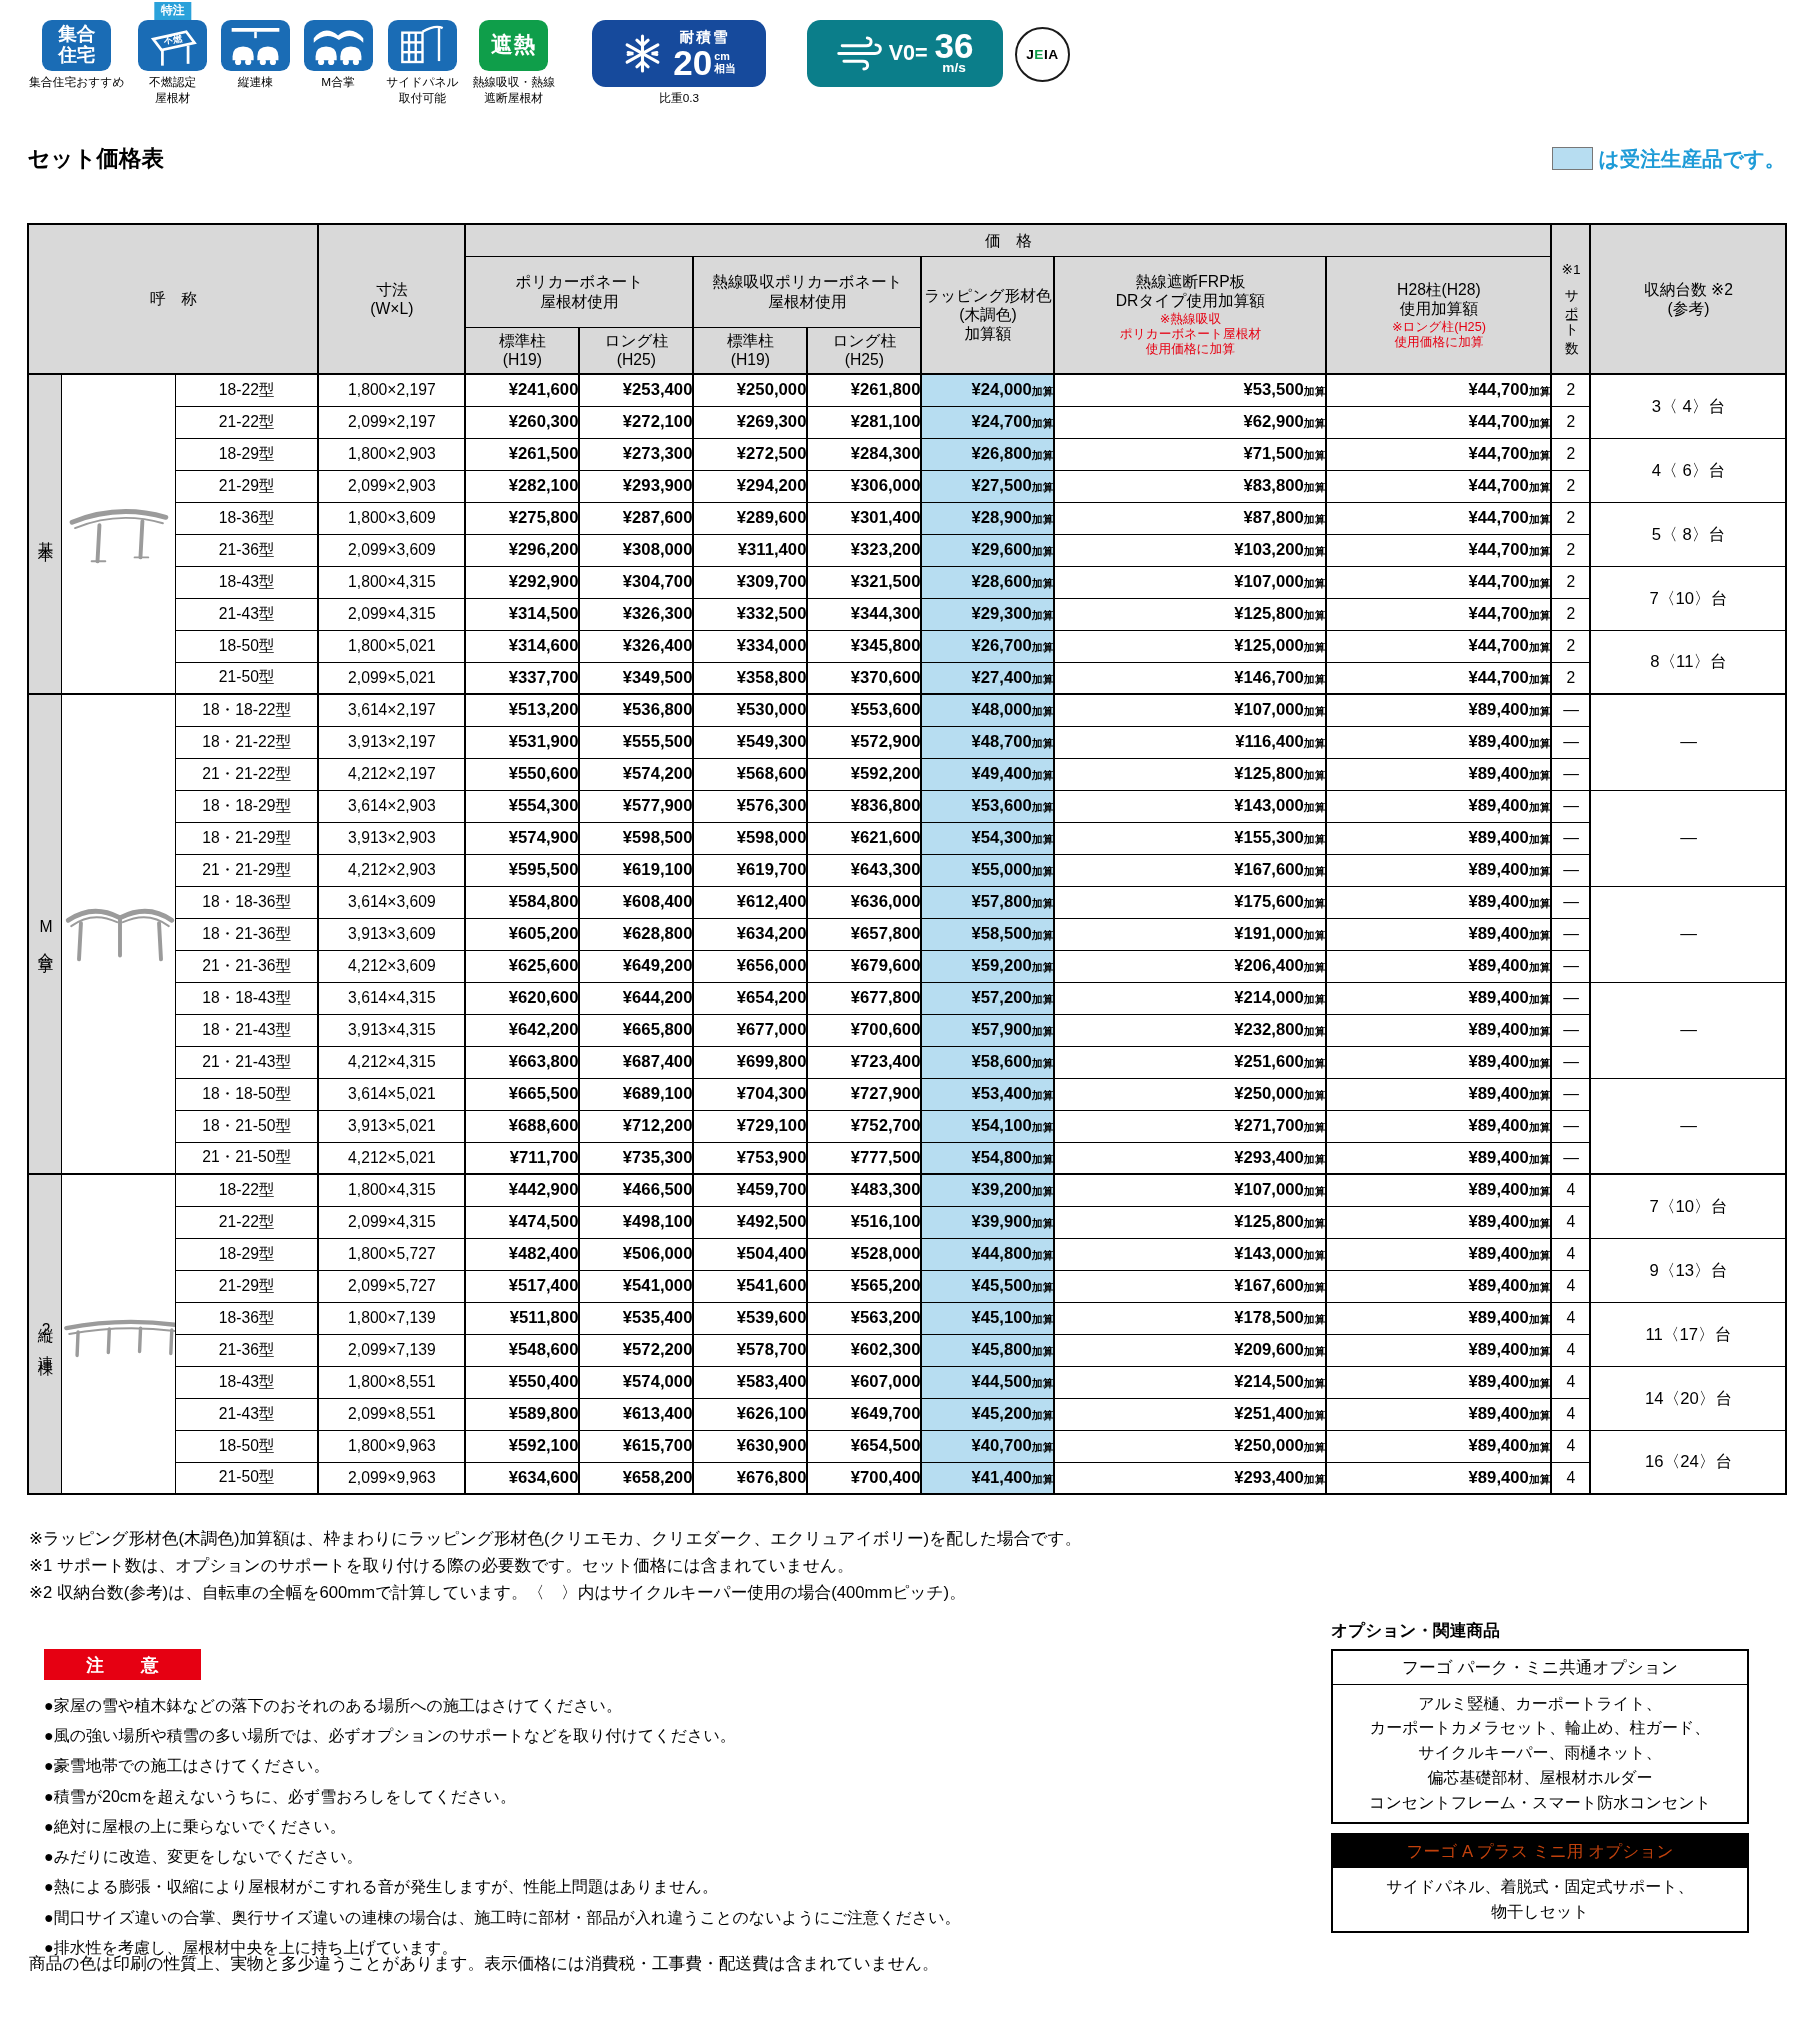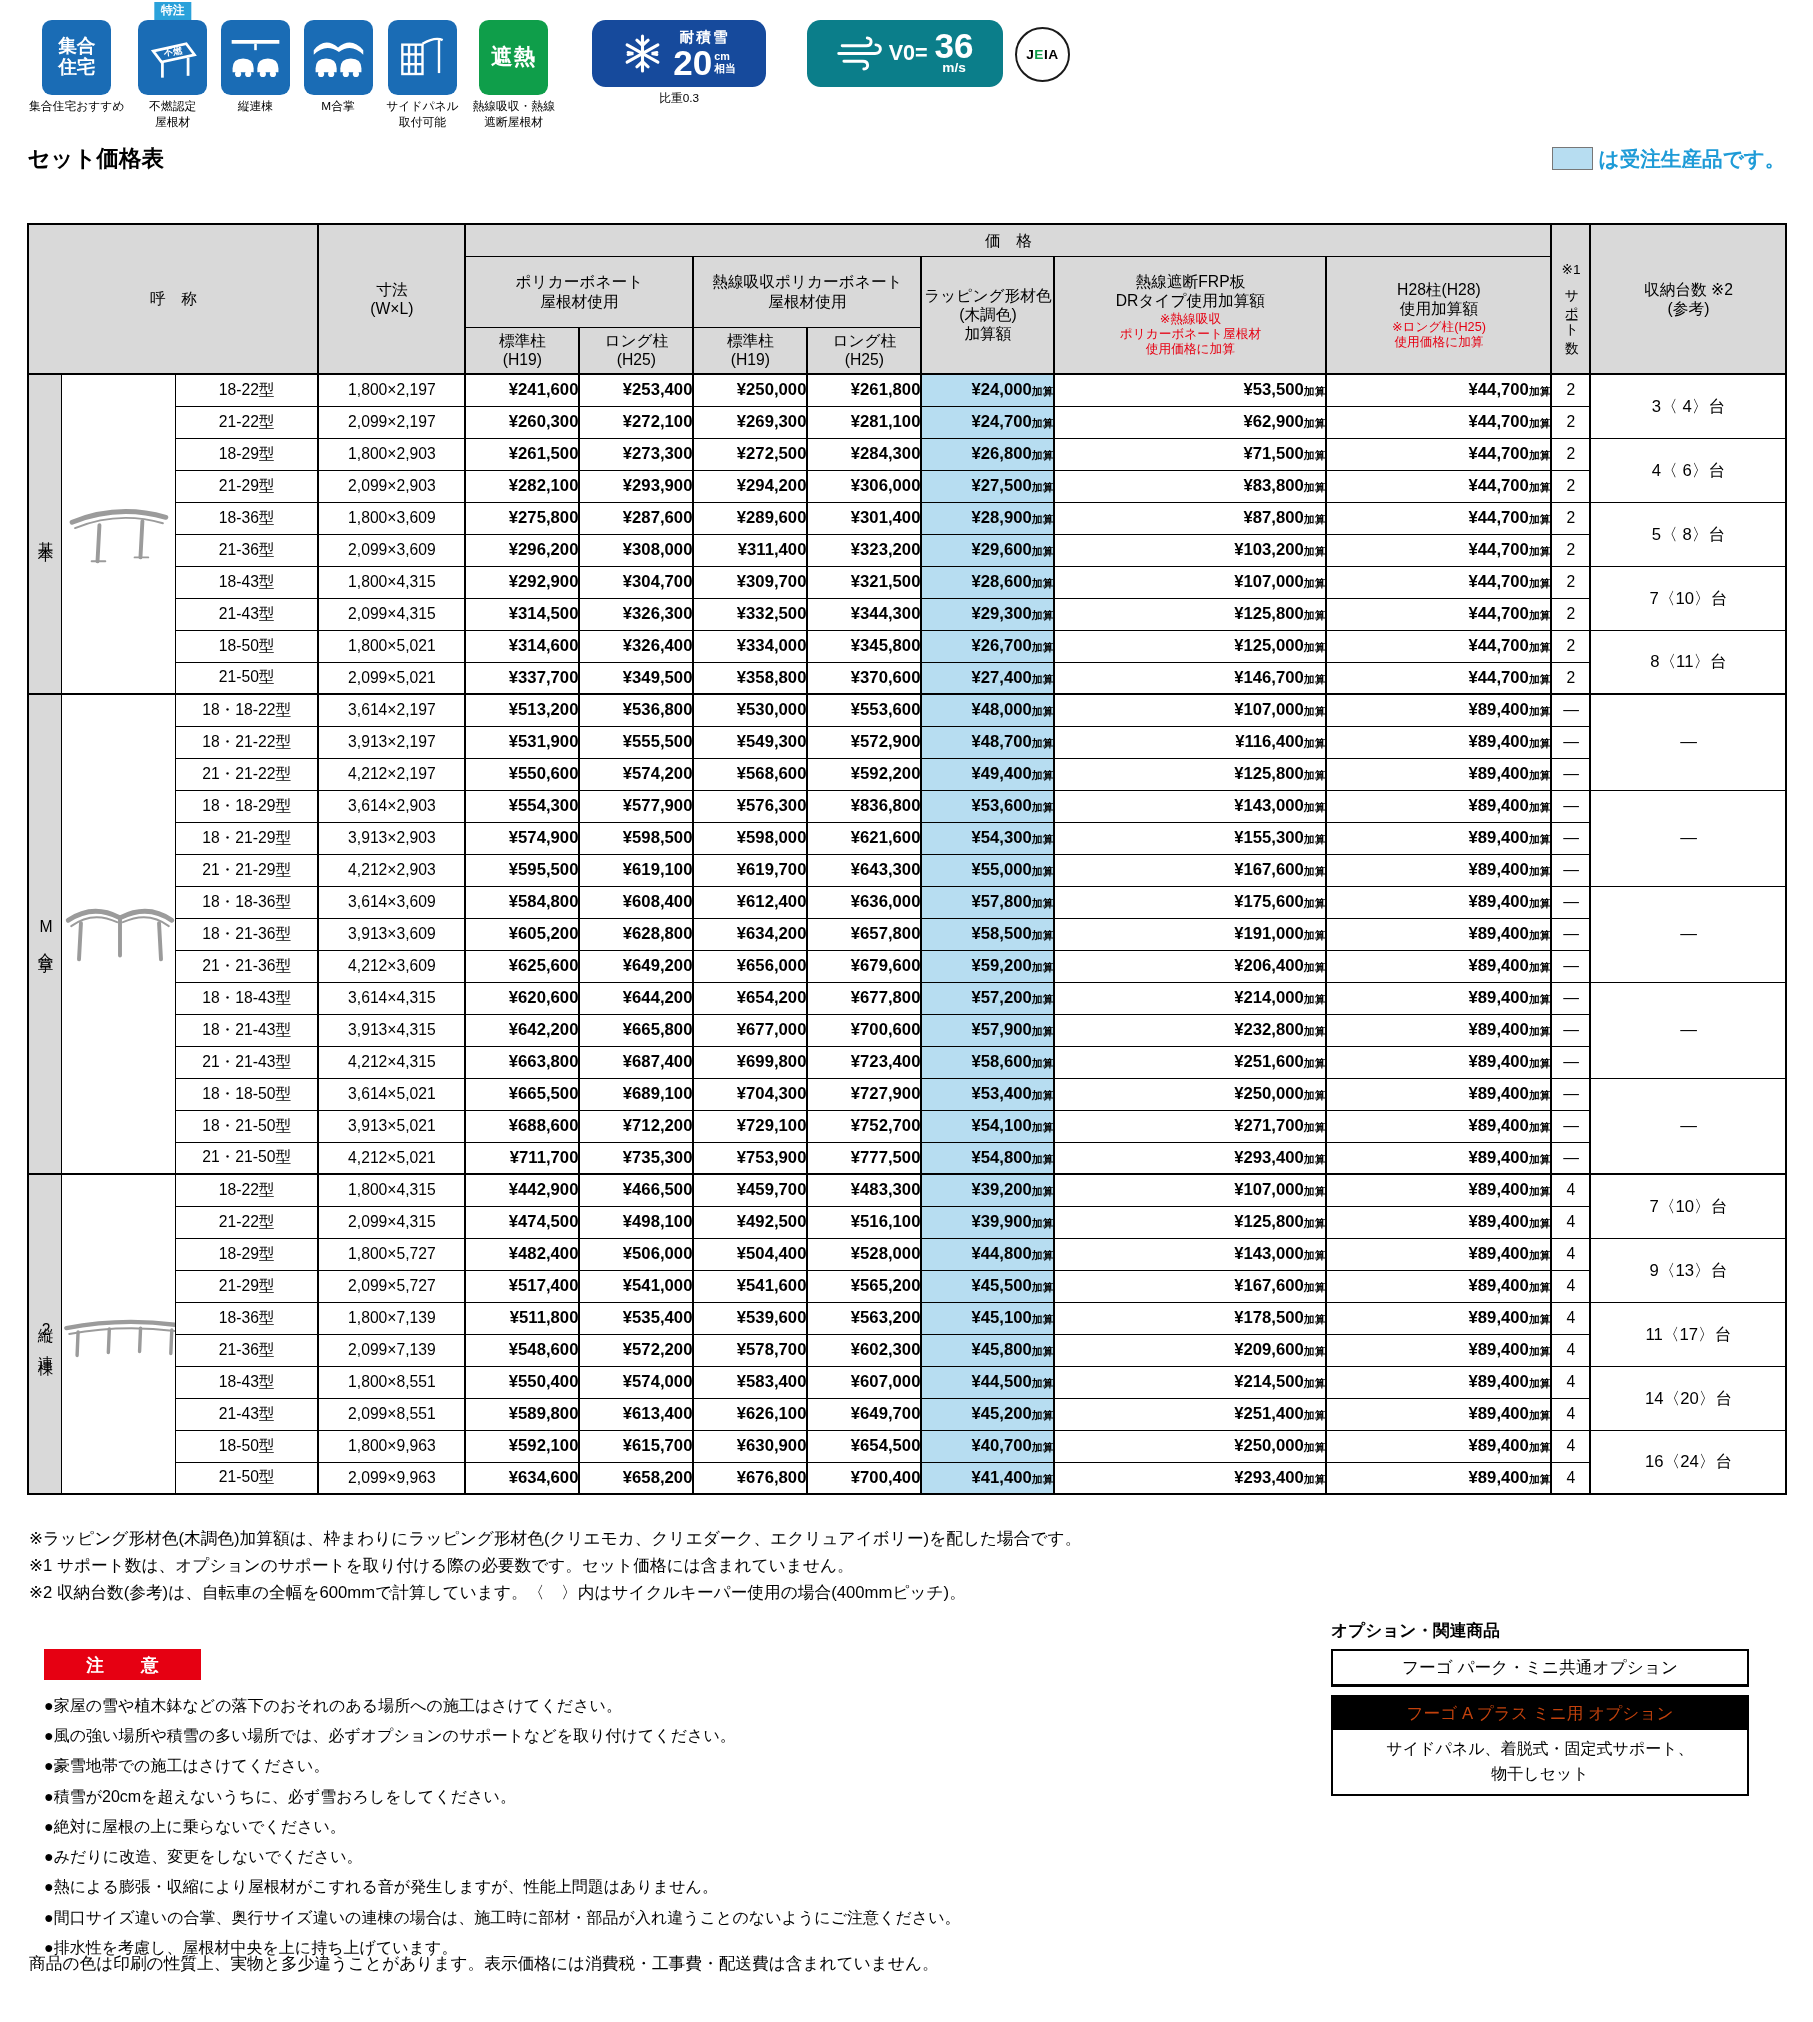--- a/index.html
+++ b/index.html
@@ -2,21 +2,21 @@
 <html lang="ja"><head>
 <meta charset="utf-8">
 <style>
   html,body{margin:0;padding:0;background:#fff;}
   body{width:1813px;height:2022px;font-family:"Liberation Sans","DejaVu Sans",sans-serif;color:#000;position:relative;overflow:hidden;}
   .pre{white-space:pre-line;}
 
   
   .badge-row{position:absolute;top:19.6px;left:29px;display:flex;align-items:flex-start;}
   .badge{text-align:center;margin-right:13.7px;position:relative;}
-  .sq{width:69px;height:75px;border-radius:9.8px;background:#1a6cb5;color:#fff;display:flex;align-items:center;justify-content:center;margin:0 auto;}
+  .sq{width:69px;height:51px;border-radius:9.8px;background:#1a6cb5;color:#fff;display:flex;align-items:center;justify-content:center;margin:0 auto;}
   .sq.green{background:#0f9e4a;}
   .icon-text{font-weight:bold;font-size:18.6px;line-height:1.12;white-space:pre-line;}
   .icon-text.big{font-size:21.6px;letter-spacing:1px;}
   .blabel{font-size:11.8px;line-height:1.3;margin-top:4.9px;white-space:pre-line;}
   .tokuchu{position:absolute;top:-17.6px;left:50%;transform:translateX(-50%);background:#2aa1da;color:#fff;font-size:11.8px;font-weight:bold;padding:1px 6.9px;white-space:nowrap;}
   .snow-group{margin-left:23.5px;text-align:center;}
   .snow-badge{width:174px;height:67px;border-radius:13.7px;background:#164a9c;color:#fff;display:flex;align-items:center;justify-content:center;gap:9.8px;}
   .snow-t1{font-size:14.7px;font-weight:bold;letter-spacing:2px;}
   .snow-row{display:flex;justify-content:center;align-items:flex-start;}
   .snow-val{font-size:35px;font-weight:bold;line-height:0.9;}
@@ -760,20 +760,25 @@
       <li>●間口サイズ違いの合掌、奥行サイズ違いの連棟の場合は、施工時に部材・部品が入れ違うことのないようにご注意ください。</li>
       <li>●排水性を考慮し、屋根材中央を上に持ち上げています。</li>
     </ul>
 </div>
 <p class="final-note">商品の色は印刷の性質上、実物と多少違うことがあります。表示価格には消費税・工事費・配送費は含まれていません。</p>
 
 <div class="options">
   <div class="opt-title">オプション・関連商品</div>
   <div class="opt-box">
     <div class="opt-head">フーゴ パーク・ミニ共通オプション</div>
+    <div class="opt-body">アルミ竪樋、カーポートライト、
+カーポートカメラセット、輪止め、柱ガード、
+サイクルキーパー、雨樋ネット、
+偏芯基礎部材、屋根材ホルダー
+コンセントフレーム・スマート防水コンセント</div>
   </div>
   <div class="opt-box">
     <div class="opt-head dark">フーゴ A プラス ミニ用 オプション</div>
     <div class="opt-body">サイドパネル、着脱式・固定式サポート、
 物干しセット</div>
   </div>
 </div>
 
 
 </body></html>

